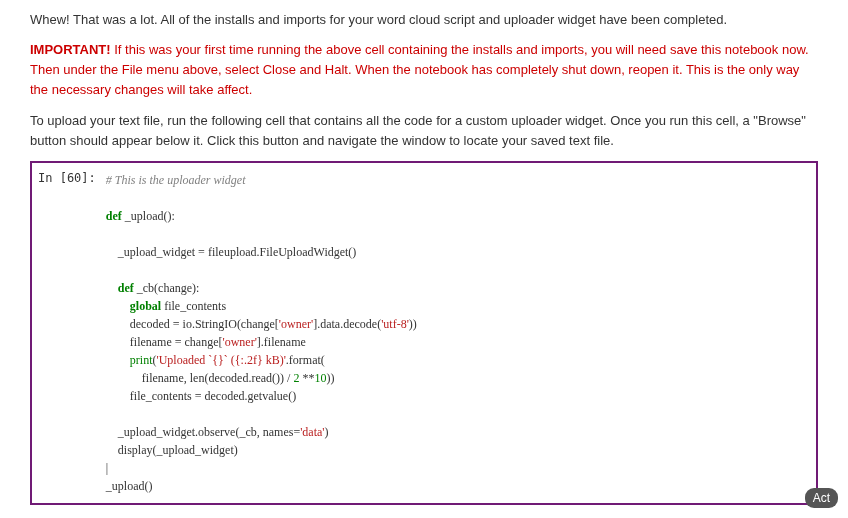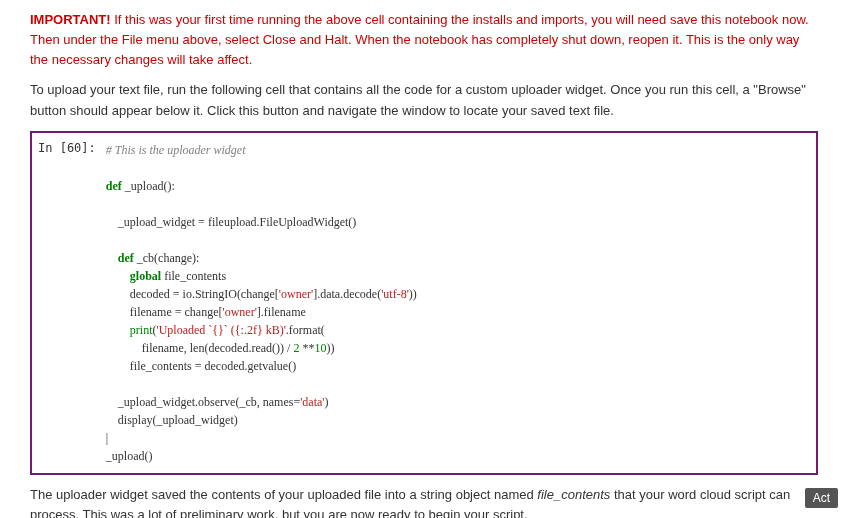--- a/index.html
+++ b/index.html
@@ -69,29 +69,32 @@
       white-space: pre;
       font-family: Liberation Serif, serif;
     }
     .act-badge {
       position: fixed;
       bottom: 10px;
       right: 10px;
       background: #555;
       color: #fff;
       padding: 3px 8px;
-      border-radius: 2px;
+      border-radius: 9px;
       font-size: 12px;
     }
   </style>
 </head>
 <body>
 
 <div class="page-content">
 
+  <div class="text-block">
+    <span>Whew! That was a lot. All of the installs and imports for your word cloud script and uploader widget have been completed.</span>
+  </div>
 
   <div class="text-block important">
     <span class="bold-start">IMPORTANT!</span><span> If this was your first time running the above cell containing the installs and imports, you will need save this notebook now. Then under the File menu above, select Close and Halt. When the notebook has completely shut down, reopen it. This is the only way the necessary changes will take affect.</span>
   </div>
 
   <div class="text-block">
     <span>To upload your text file, run the following cell that contains all the code for a custom uploader widget. Once you run this cell, a "Browse" button should appear below it. Click this button and navigate the window to locate your saved text file.</span>
   </div>
 
   <div class="notebook-cell">

